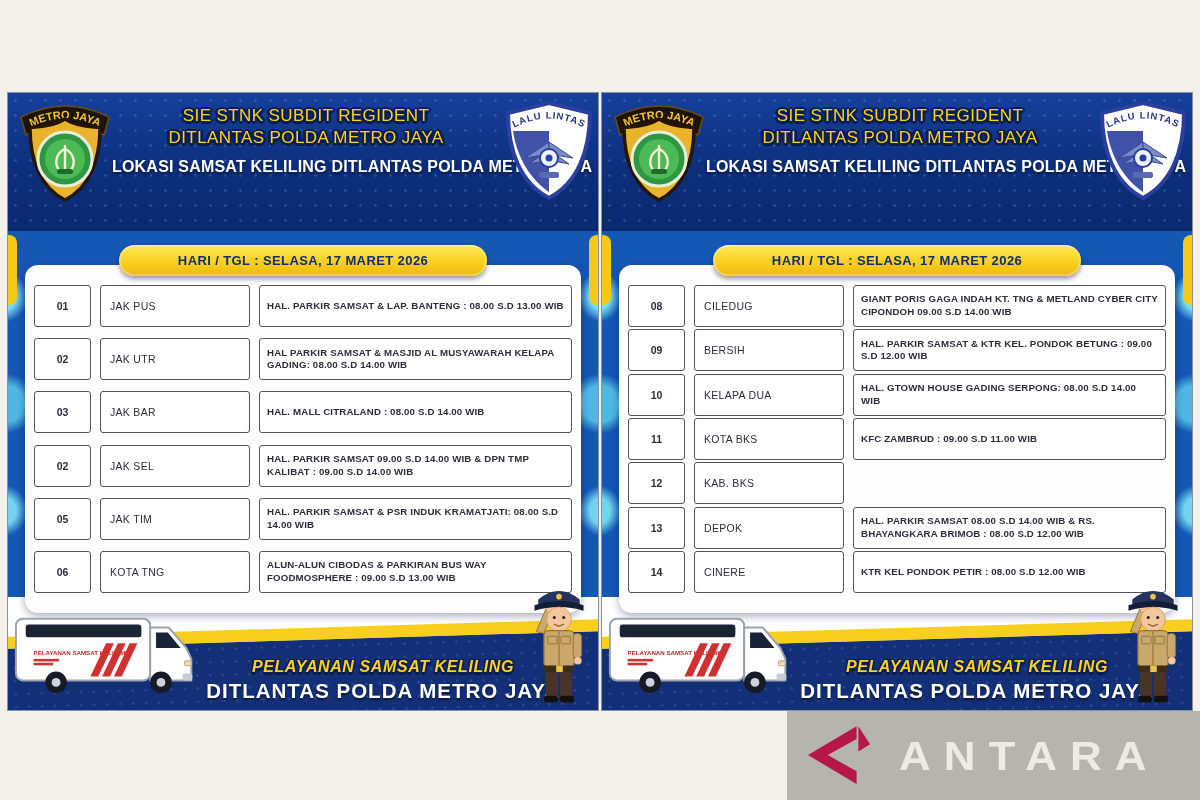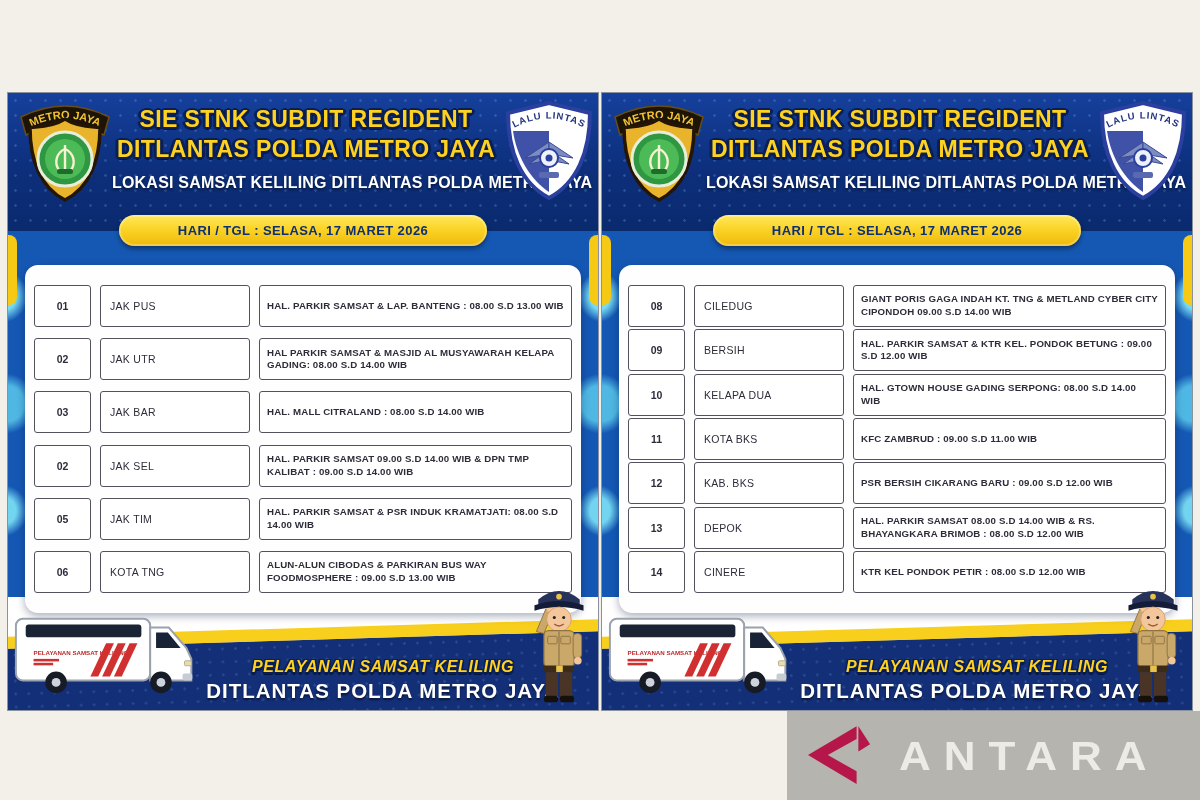--- a/index.html
+++ b/index.html
@@ -34,42 +34,42 @@
     background:linear-gradient(180deg,#15409c 0%,#0d2f7c 55%,#0a2a6e 100%);
     background-color:#0d2f7c;
   }
   .poster-header .dots{
     position:absolute;inset:0;
     background-image:radial-gradient(rgba(140,190,255,.22) 1px, transparent 1.6px);
     background-size:15px 15px;
   }
   .title-block{position:relative;padding:12px 98px 0 104px;text-align:center;}
   .title-line{
-    color:#ffd21f;font-weight:700;font-size:23px;line-height:1.3;letter-spacing:.4px;
+    color:#ffd21f;font-weight:400;font-size:17px;line-height:1.3;letter-spacing:.4px;
     text-shadow:
       -2px -1px 0 #0a1f55, 2px -1px 0 #0a1f55, -2px 2px 0 #0a1f55, 2px 2px 0 #0a1f55,
       0 -2px 0 #0a1f55, 0 3px 0 #061638, -3px 0 0 #0a1f55, 3px 0 0 #0a1f55;
     white-space:nowrap;
   }
   .subtitle{
     margin-top:9px;color:#ffffff;font-weight:800;font-size:16px;letter-spacing:.2px;
     text-shadow:0 2px 3px rgba(0,0,0,.5);white-space:nowrap;
   }
   .badge{position:absolute;z-index:3;}
   .badge-left{top:6px;left:6px;width:102px;height:104px;}
   .badge-right{top:7px;right:3px;width:92px;height:100px;}
 
   
   .edge-accent{position:absolute;width:9px;height:70px;background:#f6c914;top:142px;z-index:1;}
   .edge-accent.l{left:0;border-radius:0 8px 8px 0;}
   .edge-accent.r{right:0;border-radius:8px 0 0 8px;}
 
   
   .date-pill{
-    position:absolute;top:122px;left:50%;transform:translateX(-50%);
+    position:absolute;top:152px;left:50%;transform:translateX(-50%);
     width:368px;height:31px;border-radius:17px;z-index:6;
     background:linear-gradient(180deg,#ffe85e 0%,#fbd427 45%,#eeb90a 100%);
     box-shadow:0 3px 5px rgba(0,0,0,.4), inset 0 0 0 2px rgba(255,255,255,.25);
     display:flex;align-items:center;justify-content:center;
     color:#0e2f72;font-weight:800;font-size:13px;letter-spacing:.4px;
   }
 
   
   .card{
     position:absolute;top:172px;left:17px;width:556px;height:348px;
@@ -337,21 +337,20 @@
         <div class="cell desc-box">HAL. GTOWN HOUSE GADING SERPONG: 08.00 S.D 14.00 WIB</div>
       </div>
       <div class="row">
         <div class="cell num-box">11</div>
         <div class="cell loc-box">KOTA BKS</div>
         <div class="cell desc-box">KFC ZAMBRUD : 09.00 S.D 11.00 WIB</div>
       </div>
       <div class="row">
         <div class="cell num-box">12</div>
         <div class="cell loc-box">KAB. BKS</div>
-        <div class="cell desc-box">PSR BERSIH CIKARANG BARU : 09.00 S.D 12.00 WIB</div>
       </div>
       <div class="row">
         <div class="cell num-box">13</div>
         <div class="cell loc-box">DEPOK</div>
         <div class="cell desc-box">HAL. PARKIR SAMSAT 08.00 S.D 14.00 WIB &amp; RS. BHAYANGKARA BRIMOB : 08.00 S.D 12.00 WIB</div>
       </div>
       <div class="row">
         <div class="cell num-box">14</div>
         <div class="cell loc-box">CINERE</div>
         <div class="cell desc-box">KTR KEL PONDOK PETIR : 08.00 S.D 12.00 WIB</div>

